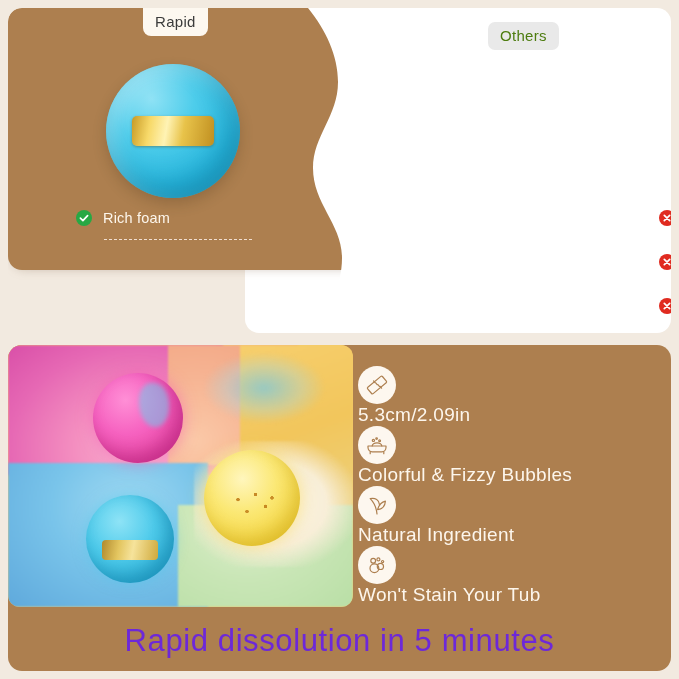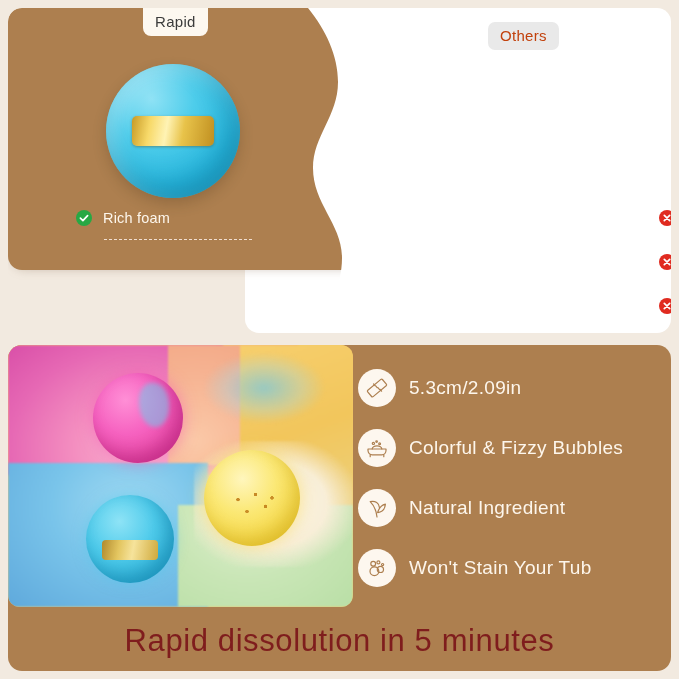--- a/index.html
+++ b/index.html
@@ -75,21 +75,21 @@
     left: 135px;
     top: 0px;
     background: #fdf8f0;
     color: #3b3b3b;
     border-radius: 0 0 8px 8px;
   }
   .badge-others {
     left: 480px;
     top: 14px;
     background: #e9e9e9;
-    color: #c2410c;
+    color: #4d7c0f;
   }
 
   
   .ball {
     position: absolute;
     border-radius: 50%;
   }
   .ball-blue {
     left: 98px;
     top: 56px;
@@ -268,23 +268,24 @@
   
   .specs {
     position: absolute;
     left: 358px;
     top: 366px;
     width: 310px;
     list-style: none;
   }
   .spec-row {
     display: flex;
-    align-items: center;
+    align-items: flex-start;
     height: 44px;
     margin-bottom: 16px;
+    flex-direction: column;
   }
   .spec-row:last-child { margin-bottom: 0; }
   .spec-icon {
     flex: 0 0 auto;
     width: 38px;
     height: 38px;
     border-radius: 50%;
     background: #fdf7ef;
     display: flex;
     align-items: center;
@@ -302,21 +303,21 @@
   
   .tagline {
     position: absolute;
     left: 8px;
     top: 612px;
     width: 663px;
     height: 58px;
     display: flex;
     align-items: center;
     justify-content: center;
-    color: #7f1d1d;
+    color: #6d28d9;
     font-size: 31px;
     letter-spacing: 0.6px;
     white-space: nowrap;
   }
 </style>
 </head>
 <body>
 
 <div id="page">
 

